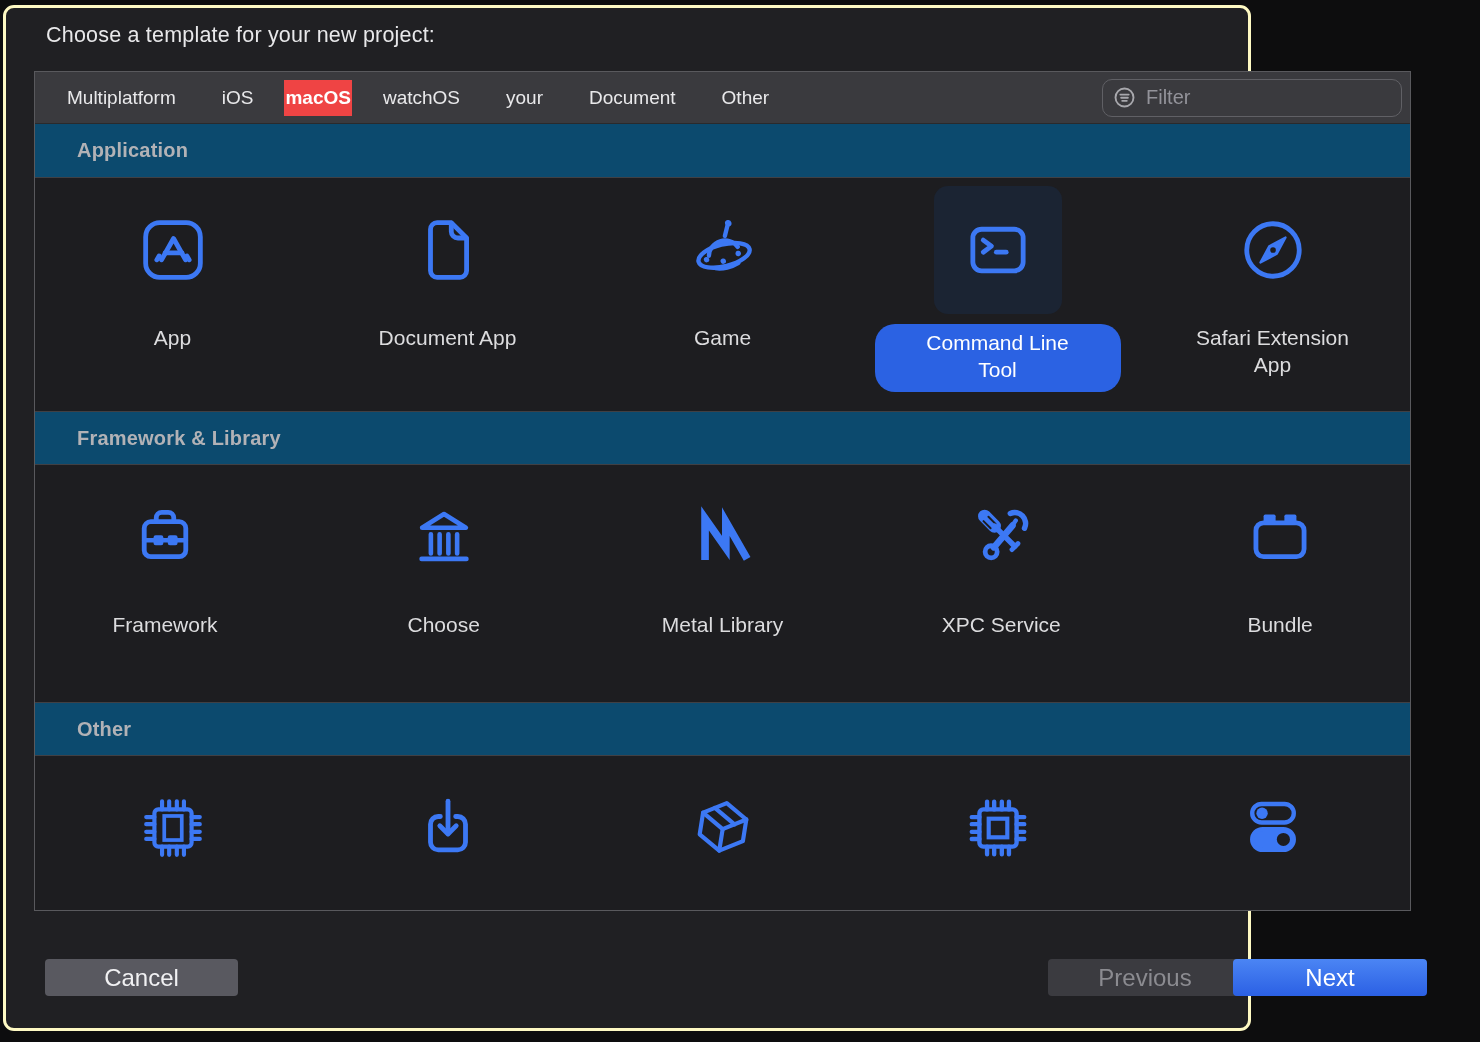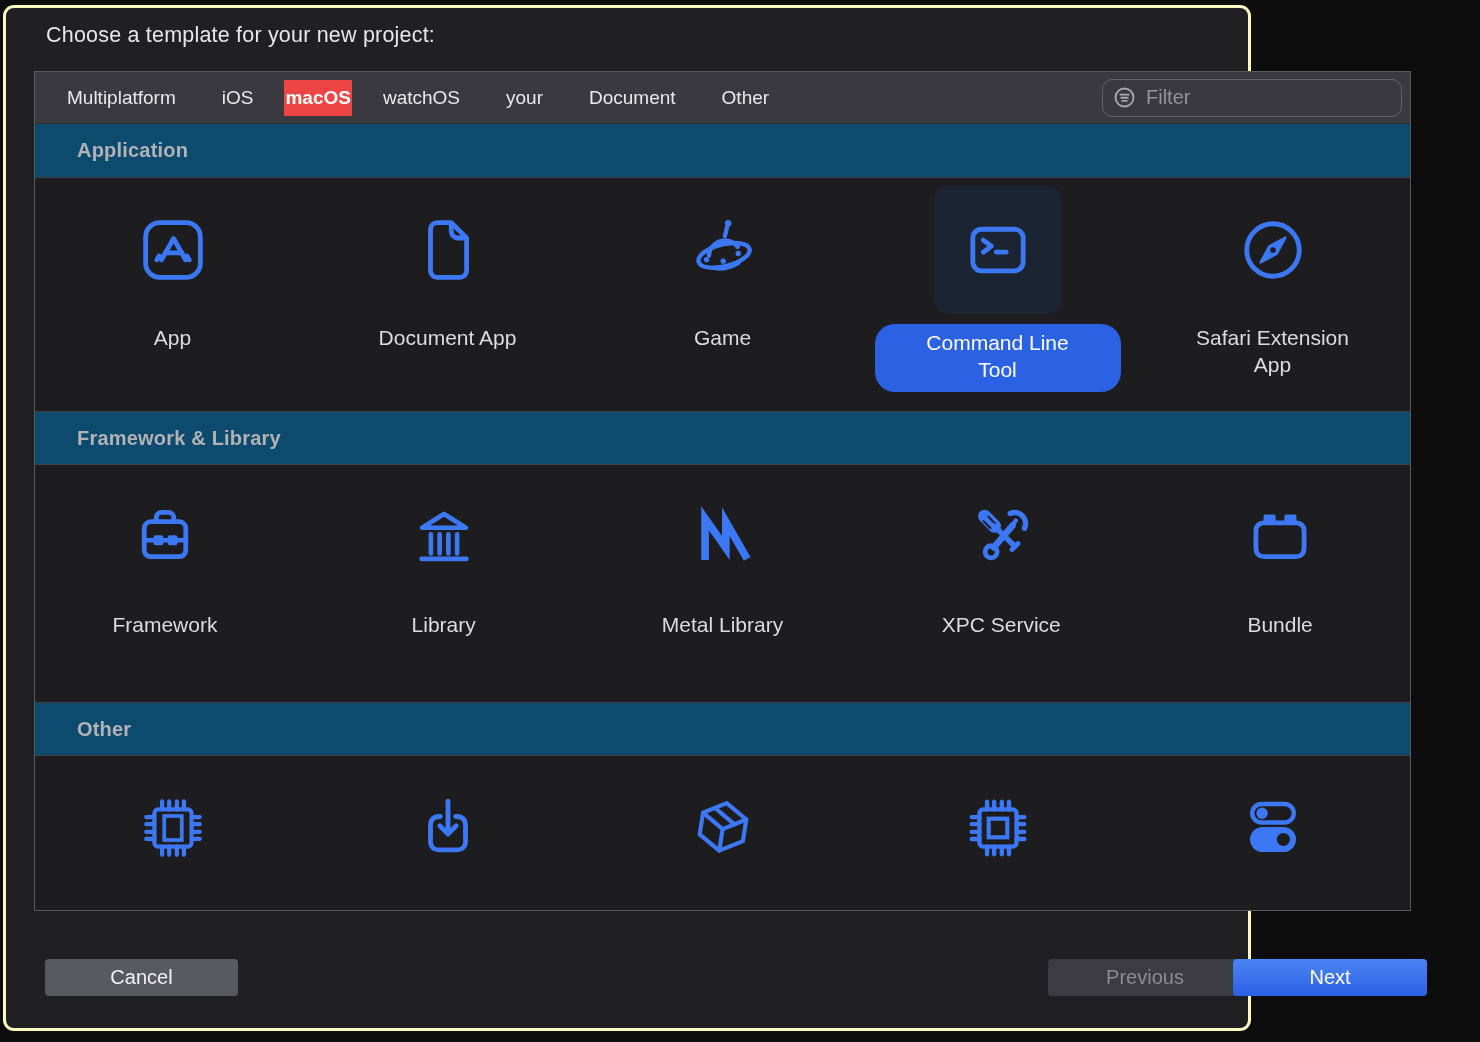--- a/index.html
+++ b/index.html
@@ -30,21 +30,21 @@
   .tile{width:128px;height:128px;border-radius:14px;display:flex;align-items:center;justify-content:center;}
   .item.selected .tile{background:#1B2433;}
   .label{margin-top:10px;font-size:21px;color:#dcdcde;text-align:center;line-height:1.3;}
   .label .maxw{display:inline-block;max-width:176px;}
   .item.selected .label{background:#2B62E3;color:#ffffff;border-radius:20px;width:246px;
     padding:5px 0 8px;box-sizing:border-box;}
   svg.tpl{width:70px;height:70px;color:#3C78F4;}
   svg.tpl *{vector-effect:none;}
   
   .btn{position:absolute;top:951px;height:37px;border-radius:4px;display:flex;align-items:center;
-    justify-content:center;font-size:20px;cursor:default;}
+    justify-content:center;font-size:24px;cursor:default;}
   .btn-cancel{left:39px;width:193px;background:#595960;color:#f1f1f3;}
   .btn-previous{left:1023px;width:194px;background:#3b3b40;color:#8b8b90;margin-left:19px;}
   .btn-next{left:1227px;width:194px;background:linear-gradient(180deg,#4b85f4 0%,#2b60e4 100%);color:#ffffff;}
 </style>
 </head>
 <body>
 
 <div class="window">
   <div class="dlg-title">Choose a template for your new project:</div>
 
@@ -154,21 +154,21 @@
       </div>
 
       <div class="item">
         <div class="tile">
           <svg class="tpl" viewBox="0 0 64 64" fill="none" stroke="currentColor" stroke-width="4.2" stroke-linecap="round" stroke-linejoin="round">
             <path d="M12 23.5 L32 11 L52 23.5 Z"></path>
             <path d="M20 29.5 V47 M28 29.5 V47 M36 29.5 V47 M44 29.5 V47"></path>
             <path d="M11.5 52 H52.5"></path>
           </svg>
         </div>
-        <div class="label"><span class="maxw">Library</span></div>
+        <div class="label"><span class="maxw">Choose</span></div>
       </div>
 
       <div class="item">
         <div class="tile">
           <svg class="tpl" viewBox="0 0 64 64" fill="none" stroke="currentColor">
             <path d="M16.5 53 L16.5 15 L35.5 42 L35.5 18 L55 52" stroke-width="7" stroke-linecap="butt" stroke-linejoin="miter"></path>
           </svg>
         </div>
         <div class="label"><span class="maxw">Metal Library</span></div>
       </div>

